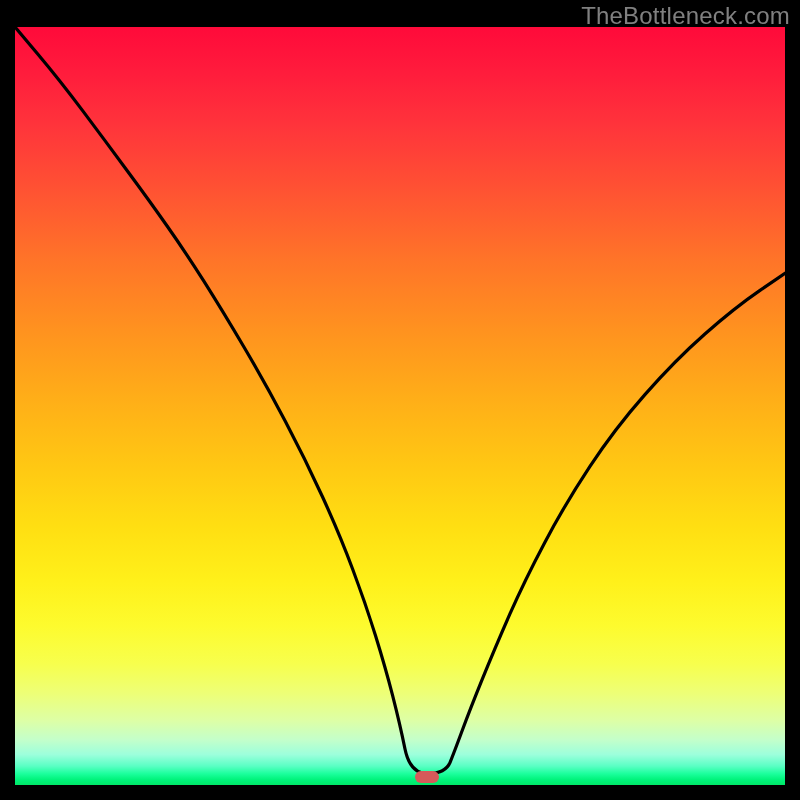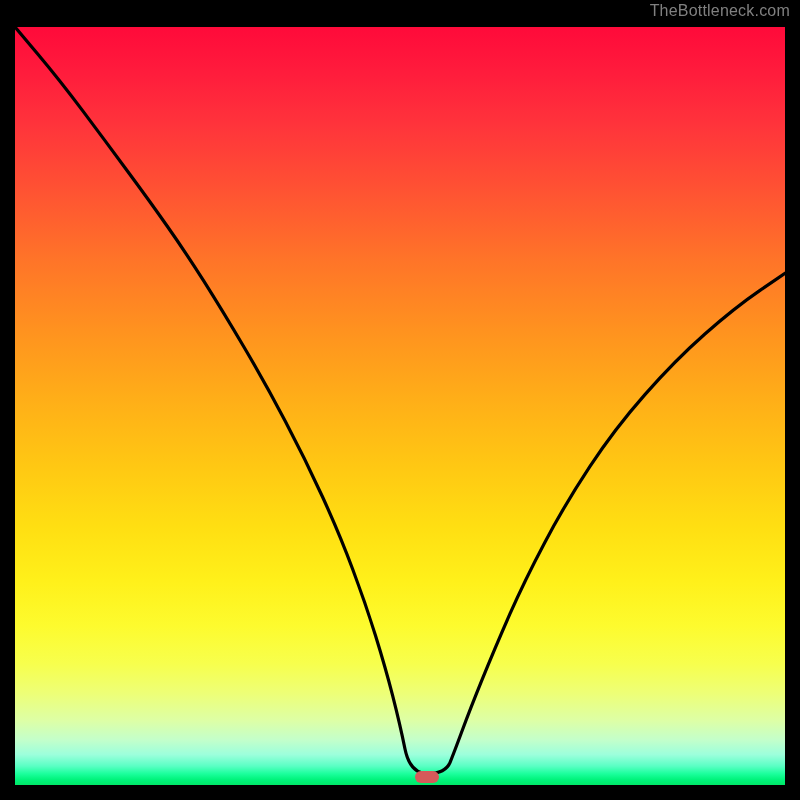--- a/index.html
+++ b/index.html
@@ -15,21 +15,21 @@
     position: relative;
     width: 800px;
     height: 800px;
     background: #000;
   }
   .watermark {
     position: absolute;
     top: 2px;
     right: 10px;
     color: #808080;
-    font-size: 16px;
+    font-size: 24px;
     font-weight: 500;
     z-index: 20;
     letter-spacing: 0.2px;
   }
   .plot-outer {
     position: absolute;
     left: 15px;
     top: 27px;
     width: 770px;
     height: 758px;

